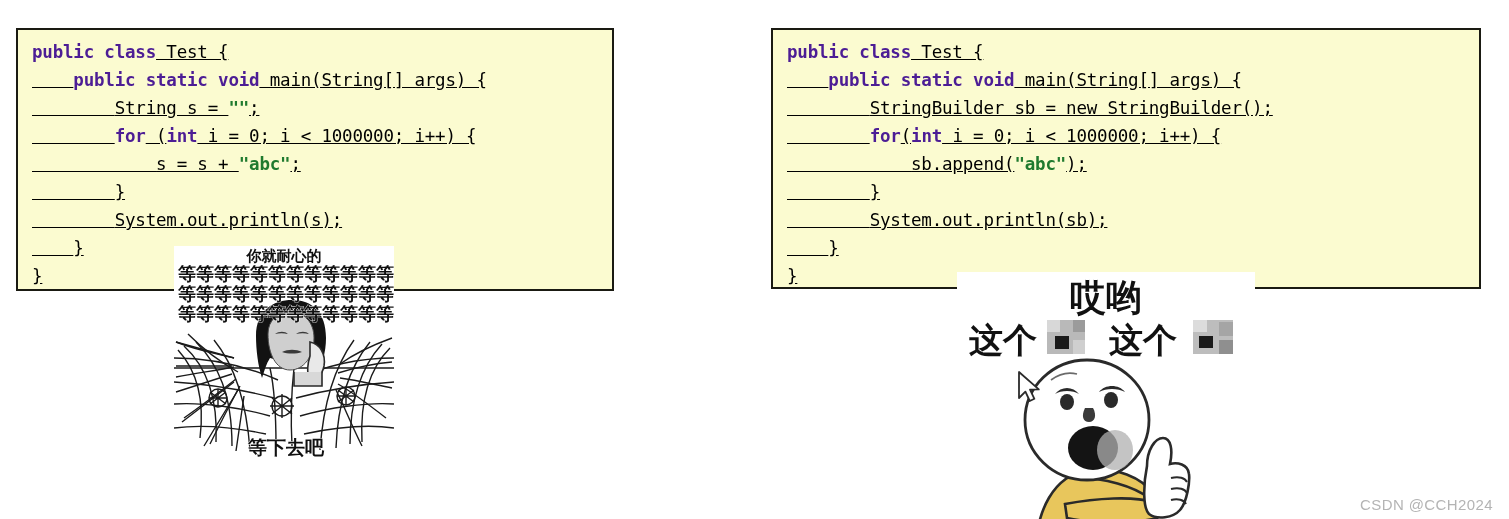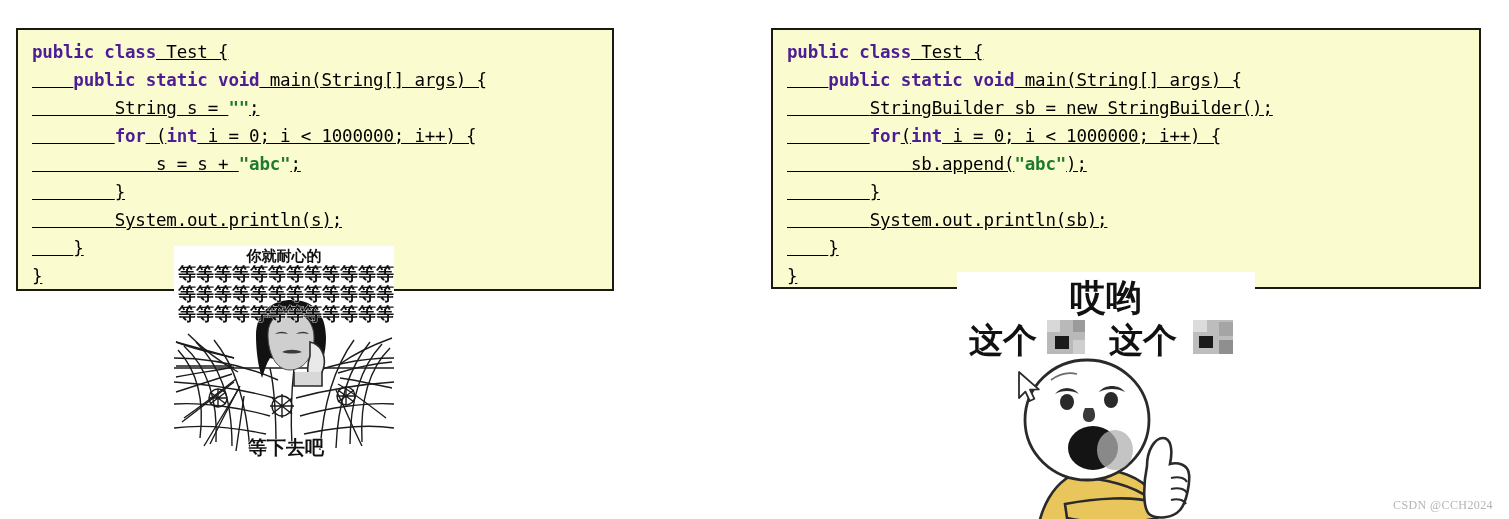--- a/index.html
+++ b/index.html
@@ -36,22 +36,22 @@
   .meme{position:absolute;background:#ffffff;overflow:hidden;}
   #meme-left{left:174px;top:246px;width:220px;height:224px;}
   #meme-right{left:957px;top:230px;width:298px;height:288px;margin-top:42px;}
 
   .meme svg{display:block;width:100%;height:100%;}
   .cn{font-family:"DejaVu Sans","Liberation Sans",sans-serif;font-weight:bold;}
 
   
   #watermark{
     position:absolute;right:16px;bottom:6px;
-    font-family:Liberation Serif, serif;
-    font-size:12px;color:#b4b4b4;letter-spacing:0.4px;
+    font-family:Liberation Sans, sans-serif;
+    font-size:15px;color:#b4b4b4;letter-spacing:0.4px;
     white-space:nowrap;
   }
 </style>
 </head>
 <body>
 
 <div class="stage">
 
   <div class="code-block" id="code-left"><span class="ln"><span class="kw">public class</span><span class="pl"> Test {</span></span><span class="ln"><span class="pl">    </span><span class="kw">public static void</span><span class="pl"> main(String[] args) {</span></span><span class="ln"><span class="pl">        </span><span class="pl">String s = </span><span class="str">""</span><span class="pl">;</span></span><span class="ln"><span class="pl">        </span><span class="kw">for</span><span class="pl"> (</span><span class="kw">int</span><span class="pl"> i = 0; i &lt; 1000000; i++) {</span></span><span class="ln"><span class="pl">            </span><span class="pl">s = s + </span><span class="str">"abc"</span><span class="pl">;</span></span><span class="ln"><span class="pl">        </span><span class="pl">}</span></span><span class="ln"><span class="pl">        </span><span class="pl">System.out.println(s);</span></span><span class="ln"><span class="pl">    </span><span class="pl">}</span></span><span class="ln"><span class="pl">}</span></span></div>
 

